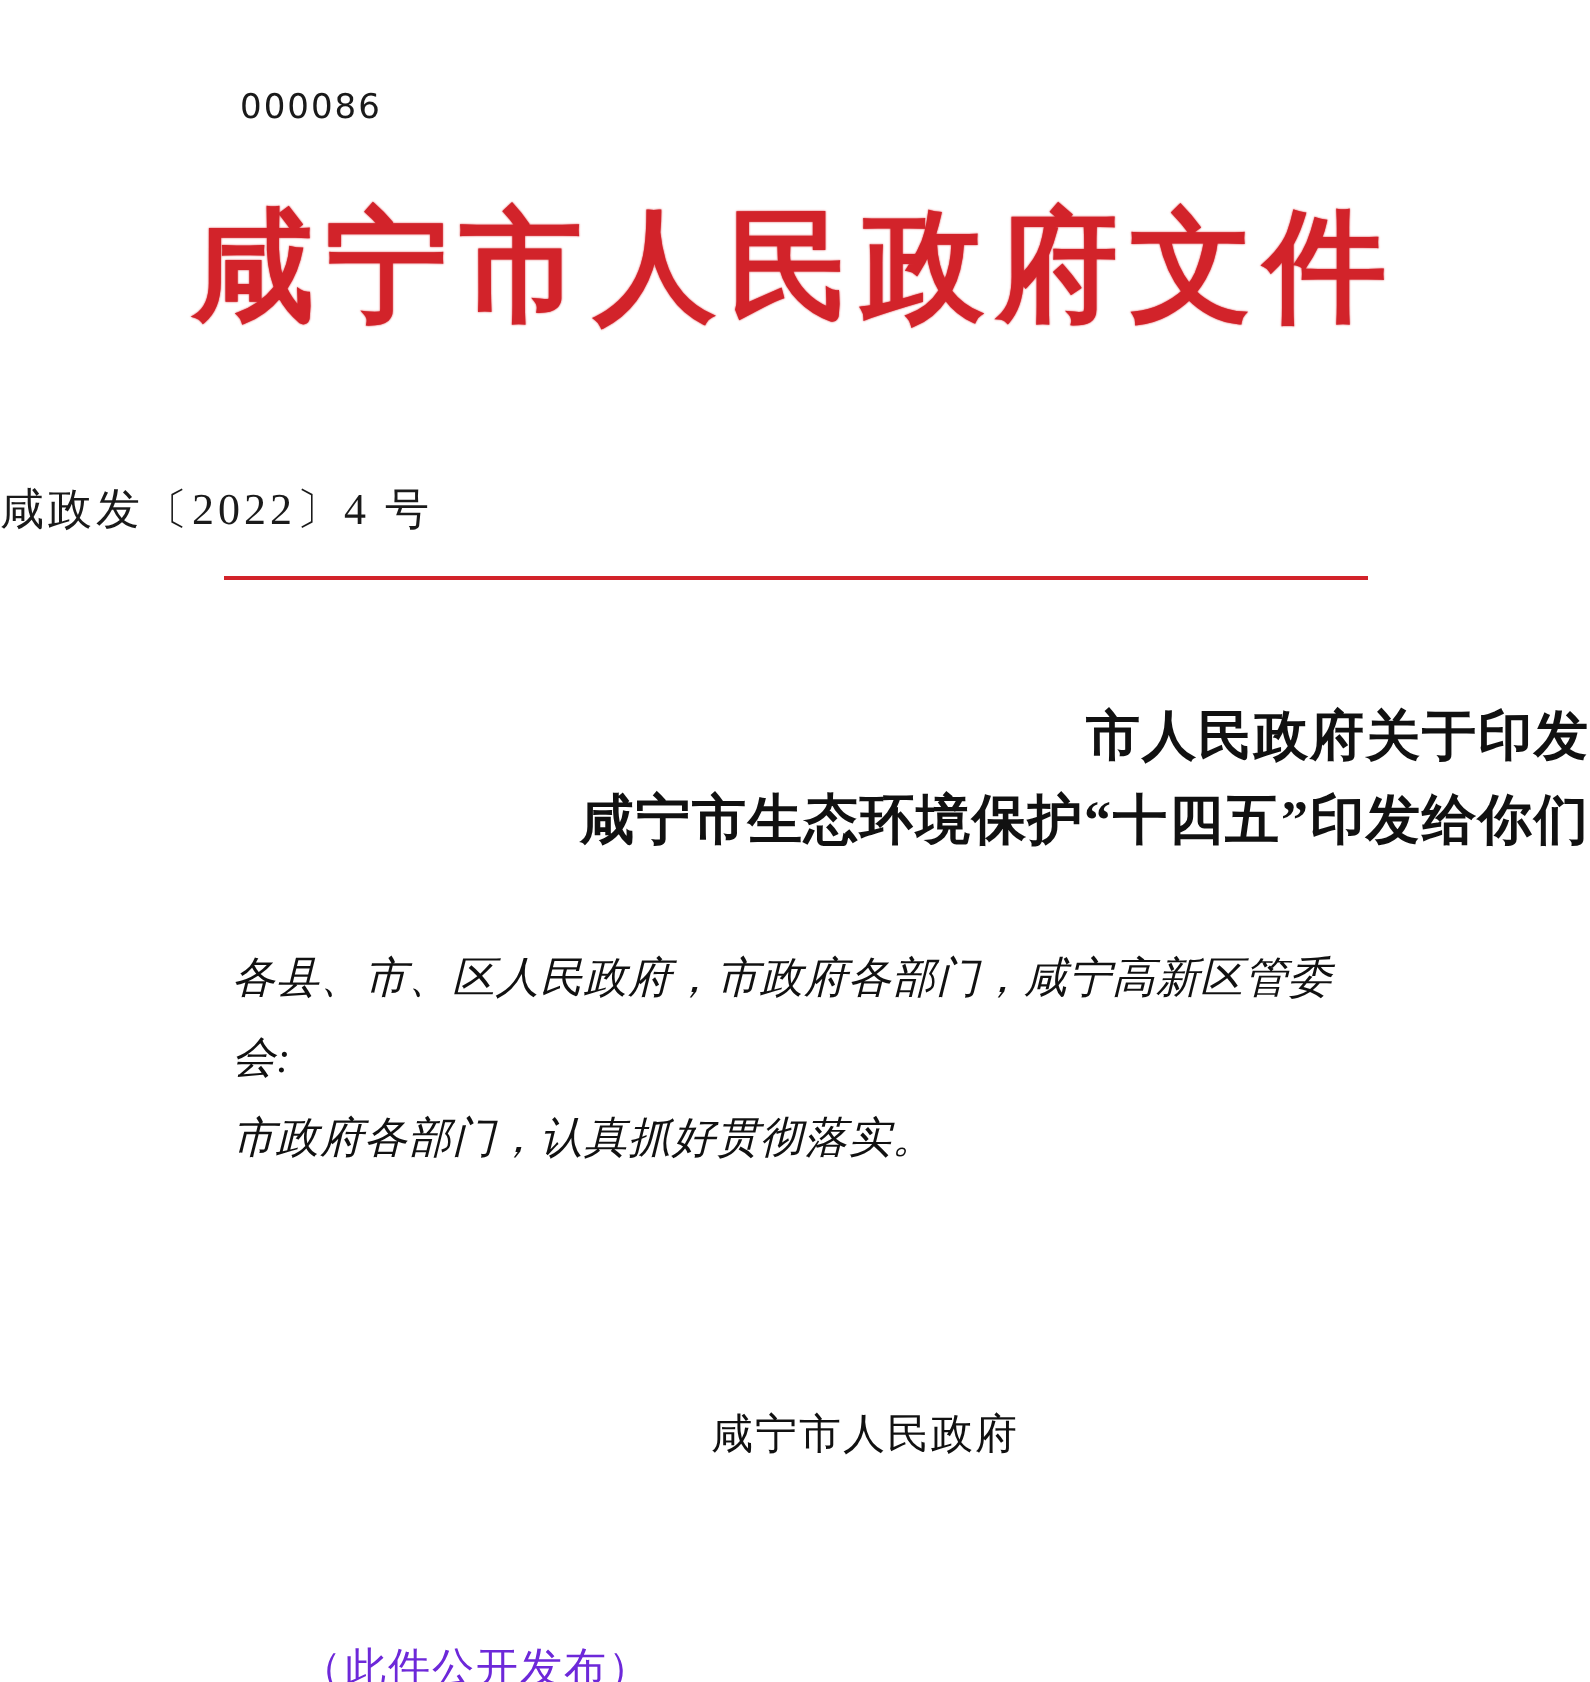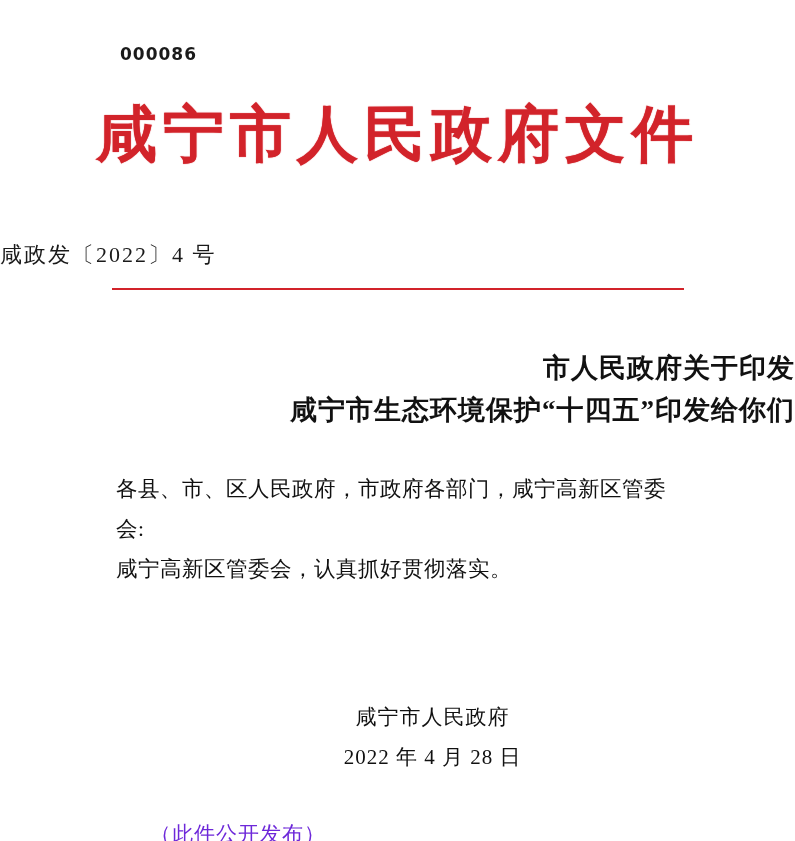--- a/index.html
+++ b/index.html
@@ -19,21 +19,21 @@
     width: 795px;
     height: 841px;
     box-sizing: border-box;
   }
   .doc-number {
     position: absolute;
     top: 44px;
     left: 120px;
     font-family: "DejaVu Sans", "Liberation Sans", sans-serif;
     font-size: 17px;
-    font-weight: bold;
+    font-weight: normal;
     letter-spacing: 1px;
     color: #1a1a1a;
   }
   .masthead {
     position: absolute;
     top: 100px;
     left: 0;
     width: 795px;
     text-align: center;
     color: #d2232a;
@@ -79,20 +79,21 @@
     top: 470px;
     left: 116px;
     width: 566px;
     font-size: 21.5px;
     line-height: 1.85;
     letter-spacing: 0.5px;
     color: #111111;
   }
   .body-block p {
     margin: 0;
+    font-style: italic;
   }
   .body-block p.indent {
     text-indent: 2em;
   }
   .signature {
     position: absolute;
     top: 698px;
     left: 0;
     width: 795px;
     text-align: center;
@@ -127,23 +128,22 @@
 
   <div class="red-rule"></div>
 
   <div class="title-block">
     <div>市人民政府关于印发</div>
     <div>咸宁市生态环境保护“十四五”印发给你们</div>
   </div>
 
   <div class="body-block">
     <p>各县、市、区人民政府，市政府各部门，咸宁高新区管委会:</p>
-    <p>咸宁高新区管委会，认真抓好贯彻落实。</p>
+    <p>市政府各部门，认真抓好贯彻落实。</p>
   </div>
 
   <div class="signature">
     <div class="line">咸宁市人民政府</div>
-    <div class="line">2022 年 4 月 28 日</div>
   </div>
 
   <div class="public-note">（此件公开发布）</div>
 
 </div>
 
 </body></html>

